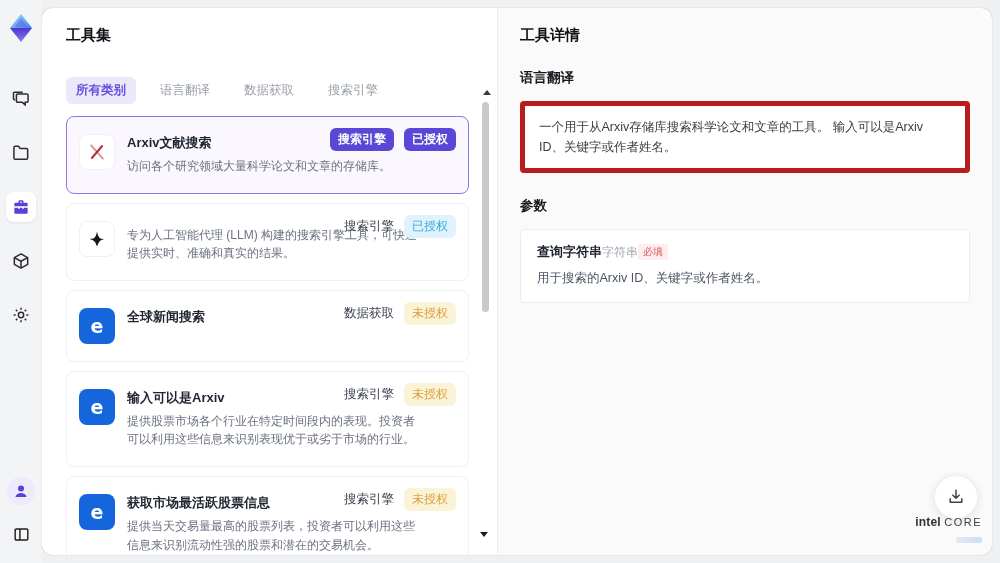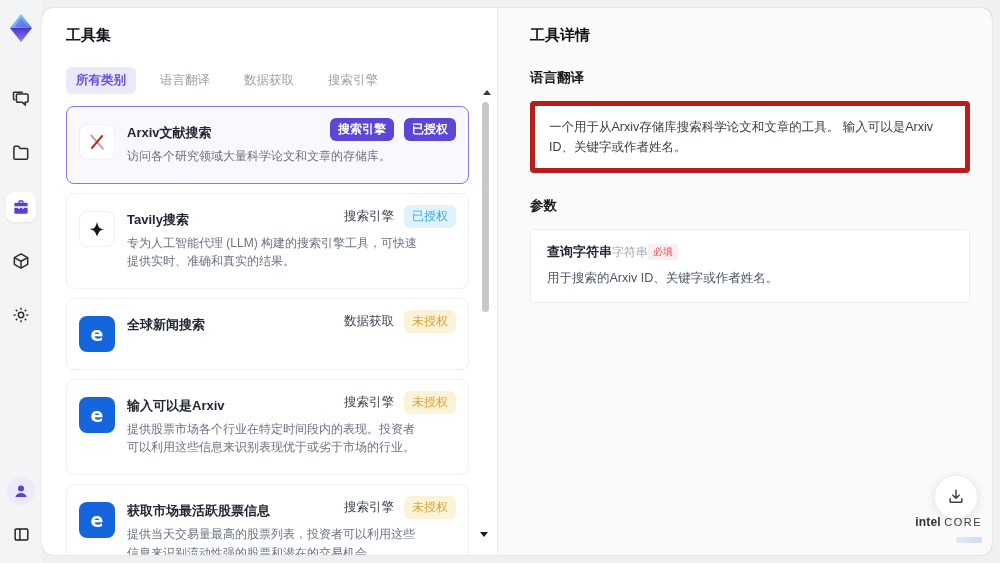--- a/index.html
+++ b/index.html
@@ -21,21 +21,21 @@
 
   
   .window { position:absolute; left:42px; top:8px; width:950px; height:547px;
     background:#a3a3a3; border-radius:10px; overflow:hidden;
     box-shadow:0 0 0 1px rgba(0,0,0,.03); display:flex;align-items:flex-end; }
 
   
   .panel-left { position:relative; width:455px; height:100%; background:#fff; }
   .pl-inner { padding:18px 24px 0 24px; }
   .page-title { font-size:15px; font-weight:bold; color:#111318; }
-  .tabs { display:flex; align-items:center; gap:14px; margin-top:22px; }
+  .tabs { display:flex; align-items:center; gap:14px; margin-top:32px; }
   .tab { font-size:12.5px; color:#9aa0a8; padding:5px 10px; border-radius:6px; cursor:pointer;
     white-space:nowrap; }
   .tab.active { background:#ece8fa; color:#6550e0; font-weight:bold; }
 
   .tool-list { margin-top:12px; padding-right:4px; }
   .tool-card { position:relative; display:flex; gap:12px; align-items:flex-start;
     background:#fff; border:1px solid #f1f1f3; border-radius:8px;
     padding:17px 12px; margin-bottom:9px; cursor:pointer; }
   .tool-card.selected { background:#faf7fe; border:1.5px solid #8b75e8; }
   .tool-icon { flex:0 0 36px; width:36px; height:36px; border-radius:8px;
@@ -59,21 +59,21 @@
     background:#c7c9cc; border-radius:4px; cursor:pointer; }
   .scroll-arrow-up { position:absolute; top:2px; left:1px; width:0; height:0;
     border-left:4px solid transparent; border-right:4px solid transparent;
     border-bottom:5px solid #3a3a3a; }
   .scroll-arrow-down { position:absolute; bottom:8px; left:-2px; width:0; height:0;
     border-left:4px solid transparent; border-right:4px solid transparent;
     border-top:5px solid #1c1c1c; }
 
   
   .panel-right { position:relative; flex:1; height:100%; background:#fafafa;
-    border-left:1px solid #ececee; padding:18px 22px 0 32px; }
+    border-left:1px solid #ececee; padding:18px 22px 0 22px; }
   .detail-title { font-size:15px; font-weight:bold; color:#111318; }
   .section-heading { font-size:13.5px; font-weight:bold; color:#16181d; margin-top:24px; }
   .info-box { margin-top:14px; background:#fff; border:5px solid #b91c1c; border-radius:4px;
     padding:11px 14px; font-size:12.5px; color:#3b4048; line-height:1.6; }
   .param-box { margin-top:14px; background:#fff; border:1px solid #ededef; border-radius:4px;
     padding:13px 16px 15px 16px; }
   .param-head { display:flex; align-items:center; gap:0; }
   .param-name { font-size:13px; font-weight:bold; color:#1f2430; }
   .param-type { font-size:12px; color:#9ca3af; }
   .param-required { font-size:10px; color:#e05b5b; background:#fdeeee; padding:1px 5px; border-radius:2px; }
@@ -191,21 +191,20 @@
           </div>
         </div>
 
         <div class="tool-card">
           <div class="tool-icon">
             <svg width="20" height="20" viewBox="0 0 24 24" fill="#17171a">
               <path d="M12 3c.7 3.8 1.8 6.3 3 7.5S18.2 12.3 21 12c-2.8.7-5 1.8-6 3s-2.3 4.2-3 6c-.7-1.8-1.8-4.8-3-6s-3.2-2.3-6-3c2.8-.3 4.8-.3 6-1.5S11.3 6.8 12 3z"></path>
             </svg>
           </div>
           <div class="tool-body">
-            <div class="tool-name">Tavily搜索</div>
             <div class="tool-desc">专为人工智能代理 (LLM) 构建的搜索引擎工具，可快速提供实时、准确和真实的结果。</div>
           </div>
           <div class="tool-badges">
             <span class="cat-label">搜索引擎</span>
             <span class="badge blue">已授权</span>
           </div>
         </div>
 
         <div class="tool-card">
           <div class="tool-icon blue">e</div>

